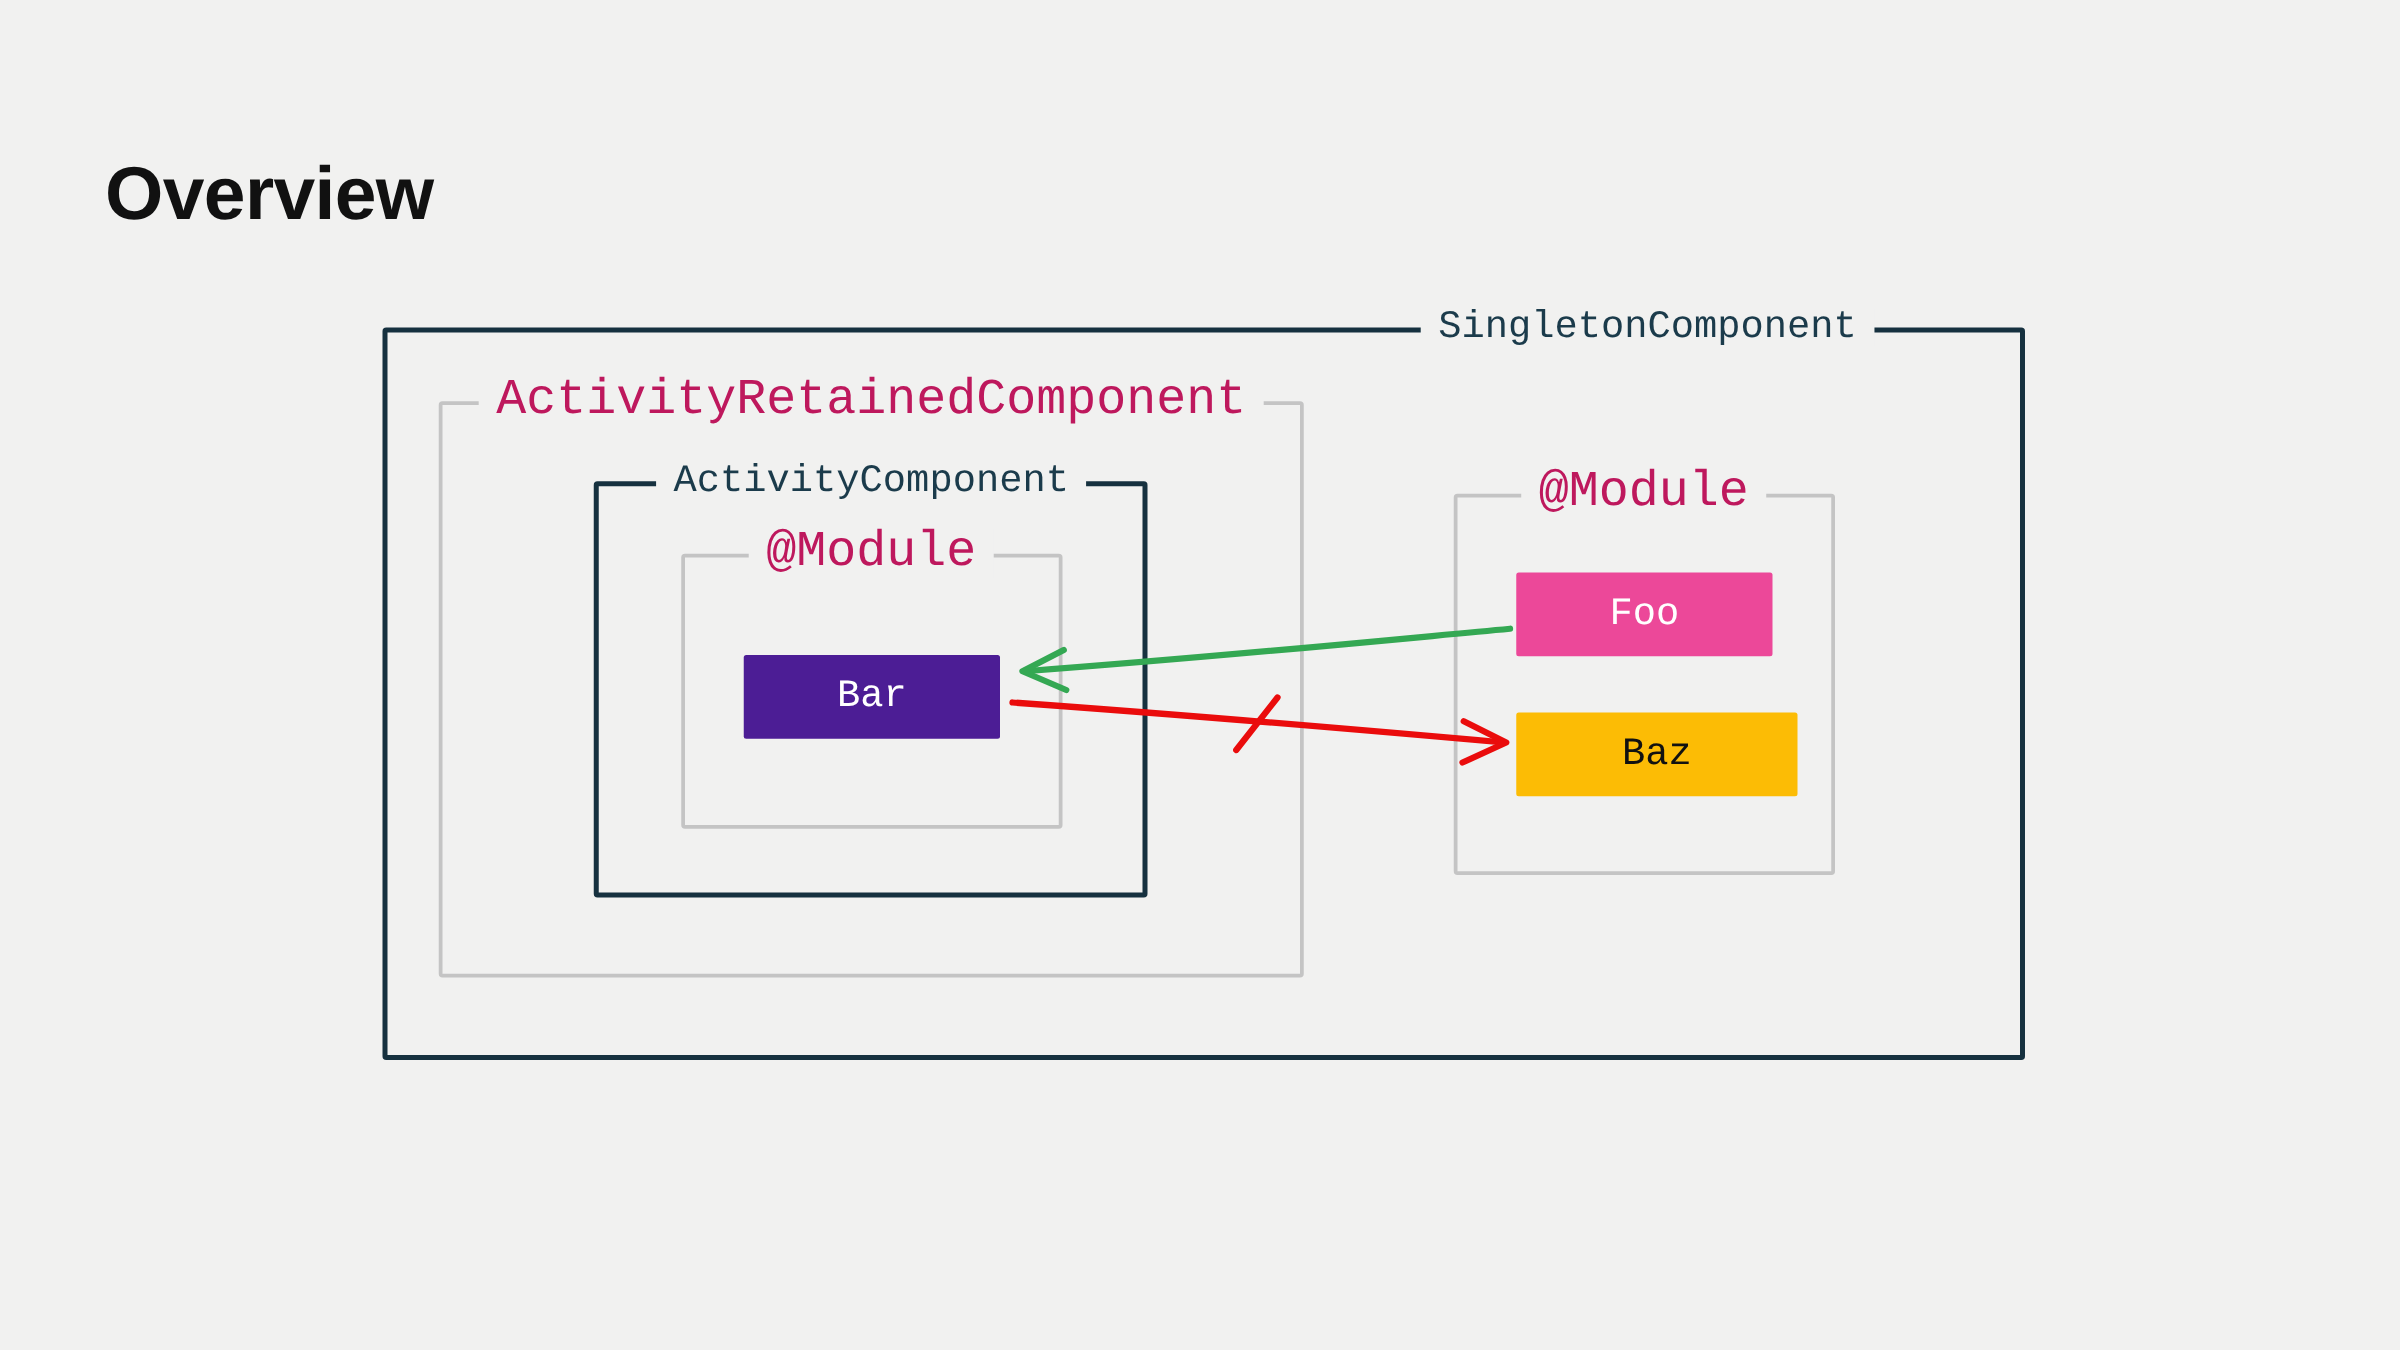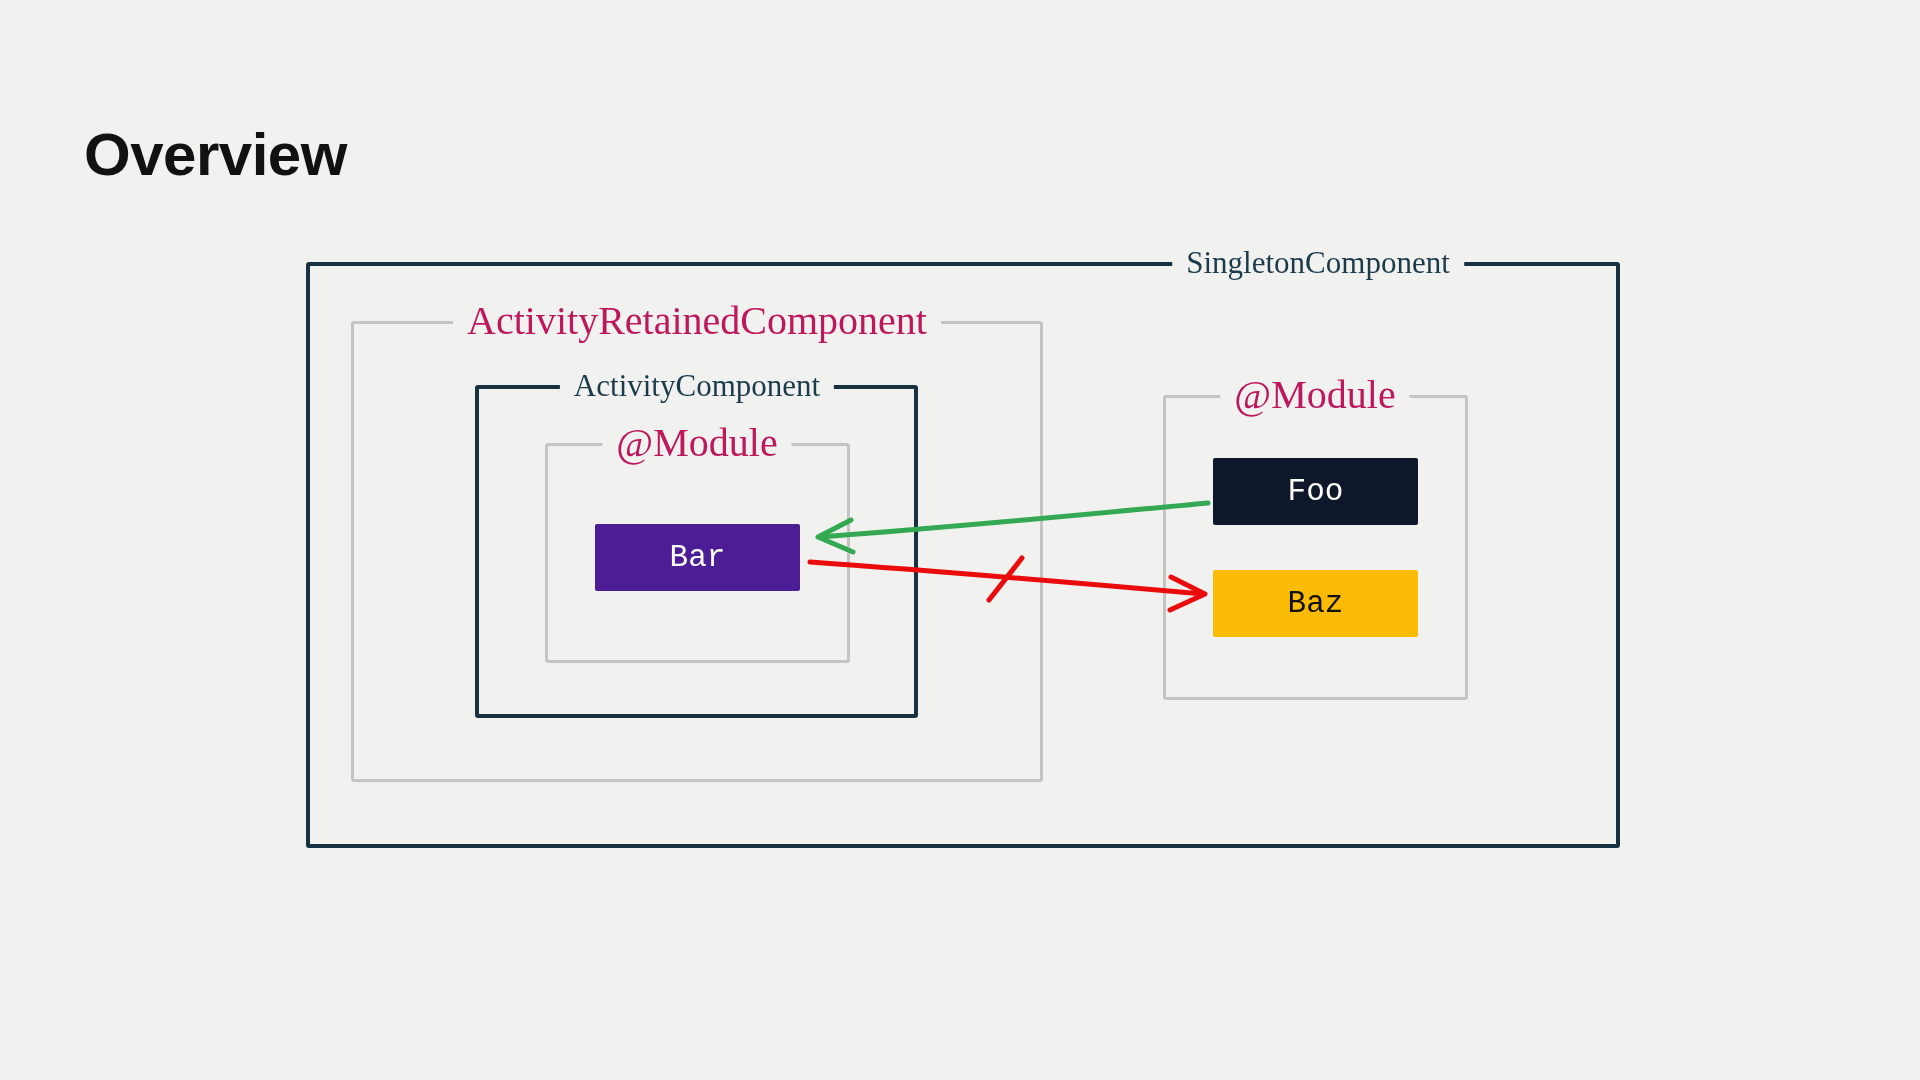--- a/index.html
+++ b/index.html
@@ -48,21 +48,21 @@
     border-color: #16313f;
   }
   .container-gray {
     border-width: 3px;
     border-color: #c4c4c4;
   }
 
   
   .container-label {
     position: absolute;
-    font-family: Liberation Serif, serif;
+    font-family: Liberation Mono, monospace;
     white-space: nowrap;
     background: #f1f1f0;
     padding: 0 14px;
     transform: translate(-50%, -50%);
     line-height: 1;
   }
   .label-dark {
     color: #1b3b4b;
     font-size: 31px;
   }
@@ -126,21 +126,21 @@
       <path d="M810,562 C950,572 1090,584 1203,594" stroke="#ea0c0c" stroke-width="5" fill="none" stroke-linecap="round"></path>
       <path d="M1171,577 L1205,594 L1170,610" stroke="#ea0c0c" stroke-width="5" fill="none" stroke-linecap="round" stroke-linejoin="round"></path>
       <path d="M1022,558 L989,600" stroke="#ea0c0c" stroke-width="5" fill="none" stroke-linecap="round"></path>
     </g>
   </svg>
 
   <div class="node-box" style="left:595px; top:524px; width:205px; height:67px; background:#4c1d95; color:#ffffff;">
     <span>Bar</span>
   </div>
 
-  <div class="node-box" style="left:1213px; top:458px; width:205px; height:67px; background:#0f172a; color:#ffffff;">
+  <div class="node-box" style="left:1213px; top:458px; width:205px; height:67px; background:#ec4899; color:#ffffff;">
     <span>Foo</span>
   </div>
 
-  <div class="node-box" style="left:1213px; top:570px; width:205px; height:67px; background:#fcbc05; color:#111111;">
+  <div class="node-box" style="left:1213px; top:570px; width:225px; height:67px; background:#fcbc05; color:#111111;">
     <span>Baz</span>
   </div>
 
 </div>
 
 </body></html>

